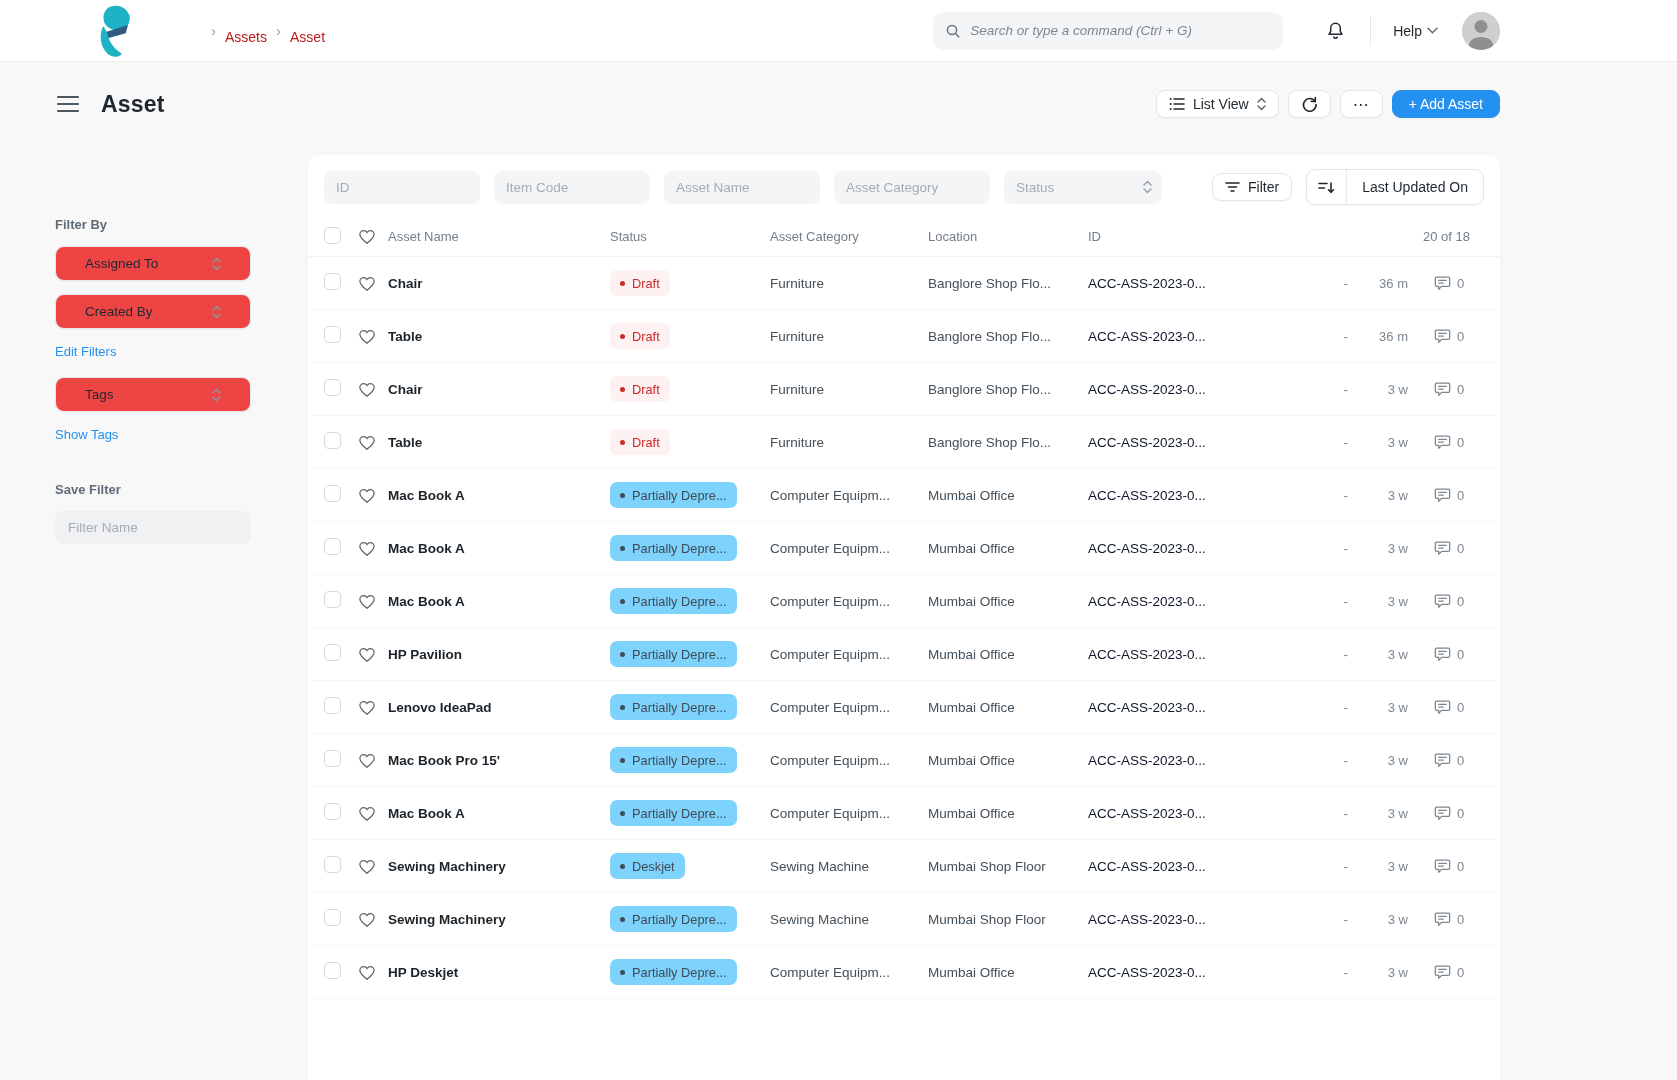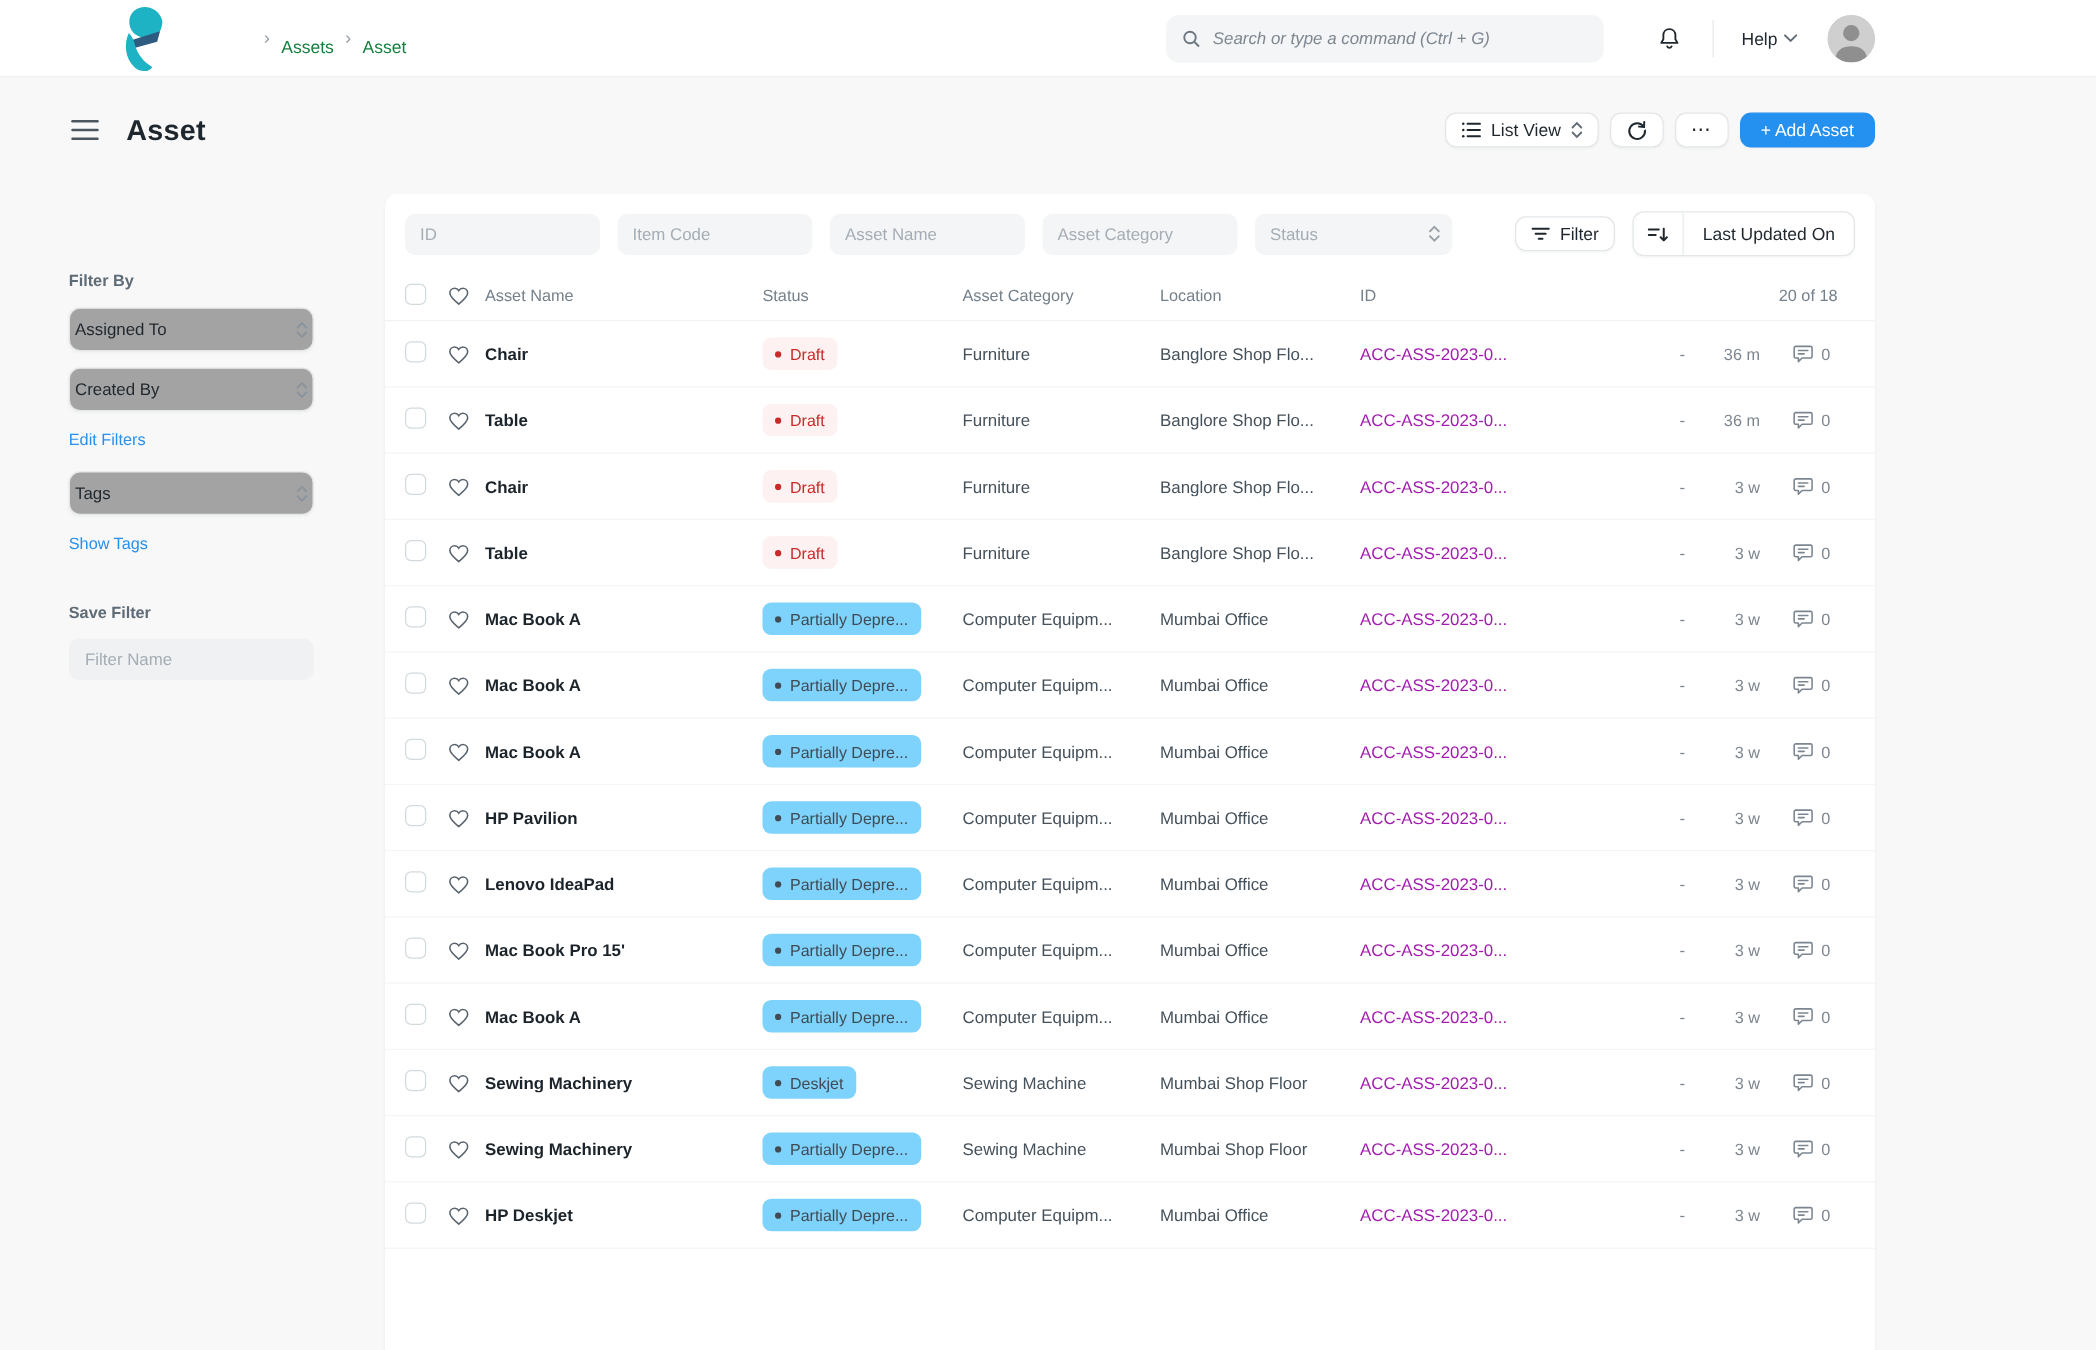--- a/index.html
+++ b/index.html
@@ -5,21 +5,21 @@
   * { margin:0; padding:0; box-sizing:border-box; }
   html,body { width:1677px; height:1080px; overflow:hidden; background:#f8f8f8;
               font-family:"Liberation Sans", sans-serif; color:#1f272e; }
 
   
   .navbar { height:62px; background:#fff; border-bottom:1px solid #ededf0;
             display:flex; align-items:center; padding:0 177px 0 95px; }
   .logo { width:40px; height:54px; flex:0 0 auto; }
   .breadcrumb { display:flex; align-items:center; gap:9px; margin-left:76px; font-size:14px; }
   .crumb-sep { color:#9aa2a9; font-size:15px; }
-  .crumb { color:#15803d; cursor:pointer;margin-top:13px; }
+  .crumb { color:#b91c1c; cursor:pointer;margin-top:13px; }
   .nav-spacer { flex:1; }
   .searchbar { width:350px; height:38px; background:#f4f5f6; border-radius:10px;
                display:flex; align-items:center; padding:0 12px; gap:9px;font-style:italic; }
   .searchbar .ph { color:#7d8791; font-size:13.5px; }
   .bell-wrap { margin-left:42px; display:flex; align-items:center; }
   .nav-divider { width:1px; height:30px; background:#e6e9eb; margin-left:24px; }
   .help-wrap { margin-left:22px; display:flex; align-items:center; gap:5px; font-size:14px; cursor:pointer; }
   .avatar { width:38px; height:38px; border-radius:50%; background:#d7d7d7; margin-left:24px;
             overflow:hidden; flex:0 0 auto; }
 
@@ -31,23 +31,23 @@
   .head-spacer { flex:1; }
   .btn { display:inline-flex; align-items:center; gap:8px; background:#fff; border:1px solid #e4e7ea;
          border-radius:9px; height:28px; padding:0 12px; font-size:14px; color:#1f272e;
          box-shadow:0 1px 2px rgba(25,39,52,.04); cursor:pointer; }
   .btn + .btn { margin-left:9px; }
   .btn-primary { background:#2490ef; border-color:#2490ef; color:#fff; margin-left:9px; padding:0 16px; }
 
   
   .sidebar { position:absolute; left:55px; top:217px; width:196px; }
   .side-label { font-size:13px; color:#5f6b76; font-weight:700; margin-bottom:14px; }
-  .side-select { height:35px; background:#a3a3a3; border:1px solid #e4e7ea; border-radius:9px;
+  .side-select { height:35px; background:#ef4444; border:1px solid #e4e7ea; border-radius:9px;
                  display:flex; align-items:center; justify-content:space-between;
-                 padding:0 4px; font-size:13.5px; margin-bottom:13px; cursor:pointer;
+                 padding:0 29px; font-size:13.5px; margin-bottom:13px; cursor:pointer;
                  box-shadow:0 1px 2px rgba(25,39,52,.04); }
   .side-link { font-size:13px; color:#2490ef; margin:2px 0 18px; display:inline-block; cursor:pointer; }
   .side-gap { height:22px; }
   .side-input { width:100%; height:33px; background:#f0f1f3; border:none; border-radius:8px;
                 padding:0 13px; font-size:13.5px; color:#1f272e; outline:none;
                 font-family:"Liberation Sans", sans-serif; }
   .side-input::placeholder { color:#a4adb5; }
 
   
   .card { position:absolute; left:308px; right:177px; top:155px; bottom:-40px;
@@ -73,21 +73,21 @@
   .thead { height:40px; padding:0 16px; border-bottom:1px solid #f0f2f4;
            color:#74808b; font-size:13px; }
   .thead .count { grid-column:8 / 11; text-align:right; padding-right:14px; }
   .trow { height:53px; padding:0 16px; border-bottom:1px solid #f3f5f6; font-size:13.5px; }
   .checkbox { width:17px; height:17px; border:1.5px solid #d3dade; border-radius:5px;
               background:#fff; display:inline-block; cursor:pointer; }
   .heart { display:flex; align-items:center; cursor:pointer; }
   .cell-name { font-weight:700; font-size:13.5px; color:#1c242b; cursor:pointer;
                white-space:nowrap; overflow:hidden; }
   .cell-plain { color:#44505a; white-space:nowrap; overflow:hidden; }
-  .cell-id { color:#a21caf; white-space:nowrap; }
+  .cell-id { color:#0f172a; white-space:nowrap; }
   .badge { display:inline-flex; align-items:center; gap:7px; height:26px; padding:0 10px;
            border-radius:7px; font-size:12.8px; white-space:nowrap; }
   .badge .dot { width:5px; height:5px; border-radius:50%; }
   .badge-red { background:#fdf1f1; color:#c92a2a; }
   .badge-red .dot { background:#c92a2a; }
   .badge-gray { background:#7dd3fc; color:#414b55; }
   .badge-gray .dot { background:#414b55; }
   .cell-dash { text-align:right; color:#7c8691; }
   .cell-time { text-align:right; color:#7c8691; font-size:13px; padding-right:12px; }
   .cell-comments { display:flex; align-items:center; gap:6px; color:#7c8691; font-size:13px;

